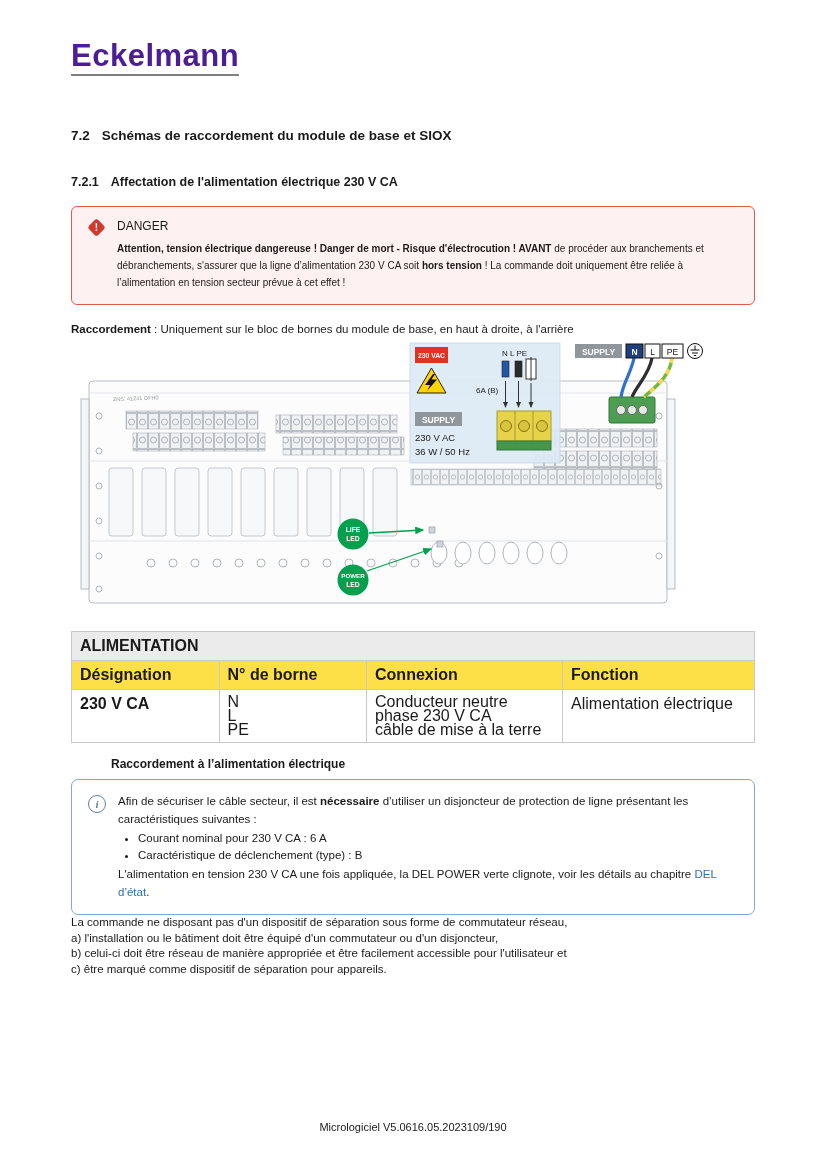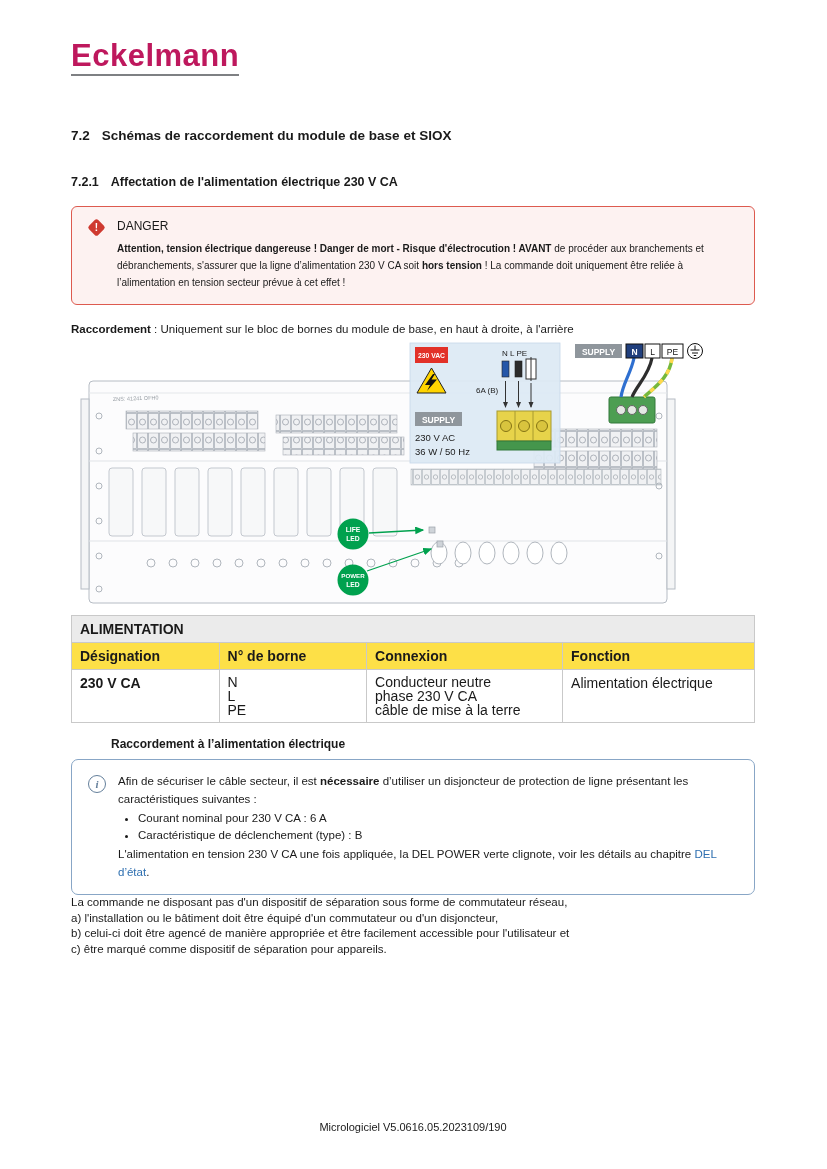--- a/index.html
+++ b/index.html
@@ -5,21 +5,21 @@
   html,body { margin:0; padding:0; background:#e8e8e8; }
   .page {
     position:relative; width:827px; height:1169px; margin:0 auto;
     background:#ffffff; font-family:"Liberation Sans", sans-serif;
     color:#1a1a1a; overflow:hidden;
   }
   .content { margin:0 72px 0 71px; }
 
   .logo {
     display:inline-block; margin-top:40px; font-size:31px; font-weight:700;
-    color:#be185d; letter-spacing:0.5px; line-height:1;
+    color:#4c1d95; letter-spacing:0.5px; line-height:1;
     border-bottom:2px solid #7e8083; padding-bottom:3px;
   }
 
   h2.sec { margin:52px 0 0 0; font-size:13.5px; font-weight:700; }
   h3.sub { margin:32px 0 0 0; font-size:12.5px; font-weight:700; }
   .hnum { margin-right:12px; }
 
   .danger-box {
     position:relative; margin-top:17px; border:1px solid #dd5a4f; border-radius:6px;
     background:#fdf2f1; padding:12px 16px 13px 16px;
@@ -35,21 +35,21 @@
   .danger-title { font-weight:400; font-size:12px; margin-left:29px; }
   .danger-body { margin:7px 2px 0 29px; font-size:10px; line-height:17px; }
 
   .para { margin:17px 0 0 0; font-size:11.5px; line-height:15px; }
   b.inline { font-weight:700; }
 
   .diagram-wrap { margin-top:4px; height:270px; position:relative; }
   svg text { font-family:"Liberation Sans", sans-serif; }
 
   table.power {
-    margin-top:4px; width:100%; border-collapse:collapse; font-size:14px;
+    margin-top:20px; width:100%; border-collapse:collapse; font-size:16px;
   }
   table.power th, table.power td {
     border:1px solid #c9c9c9; padding:5px 8px; text-align:left; vertical-align:top;
   }
   tr.band th { background:#ebebeb; font-weight:700; }
   tr.cols th { background:#fde047; font-weight:700; }
   td.pre { white-space:pre-line; line-height:14px; }
   td.bold { font-weight:700; }
   .cw1 { width:21.6%; } .cw2 { width:21.6%; } .cw3 { width:28.7%; } .cw4 { width:28.1%; }
 
@@ -298,21 +298,21 @@
       <div><span>Afin de sécuriser le câble secteur, il est </span><b class="inline">nécessaire</b><span> d’utiliser un disjoncteur de protection de ligne présentant les caractéristiques suivantes :</span></div>
       <ul>
         <li>Courant nominal pour 230 V CA : 6 A</li>
         <li>Caractéristique de déclenchement (type) : B</li>
       </ul>
       <div><span>L'alimentation en tension 230 V CA une fois appliquée, la DEL POWER verte clignote, voir les détails au chapitre </span><a class="chapter-link">DEL d’état</a><span>.</span></div>
     </div>
 
     <p class="cable-line">La commande ne disposant pas d'un dispositif de séparation sous forme de commutateur réseau,</p>
     <p class="cable-line">a) l'installation ou le bâtiment doit être équipé d'un commutateur ou d'un disjoncteur,</p>
-    <p class="cable-line">b) celui-ci doit être agencé de manière appropriée et être facilement accessible pour l'utilisateur et</p>
+    <p class="cable-line">b) celui-ci doit être réseau de manière appropriée et être facilement accessible pour l'utilisateur et</p>
     <p class="cable-line">c) être marqué comme dispositif de séparation pour appareils.</p>
 
   </div>
 
   <div class="footer">
     <span>Micrologiciel V5.06</span>
     <span>16.05.2023</span>
     <span>109/190</span>
   </div>
 </div>

